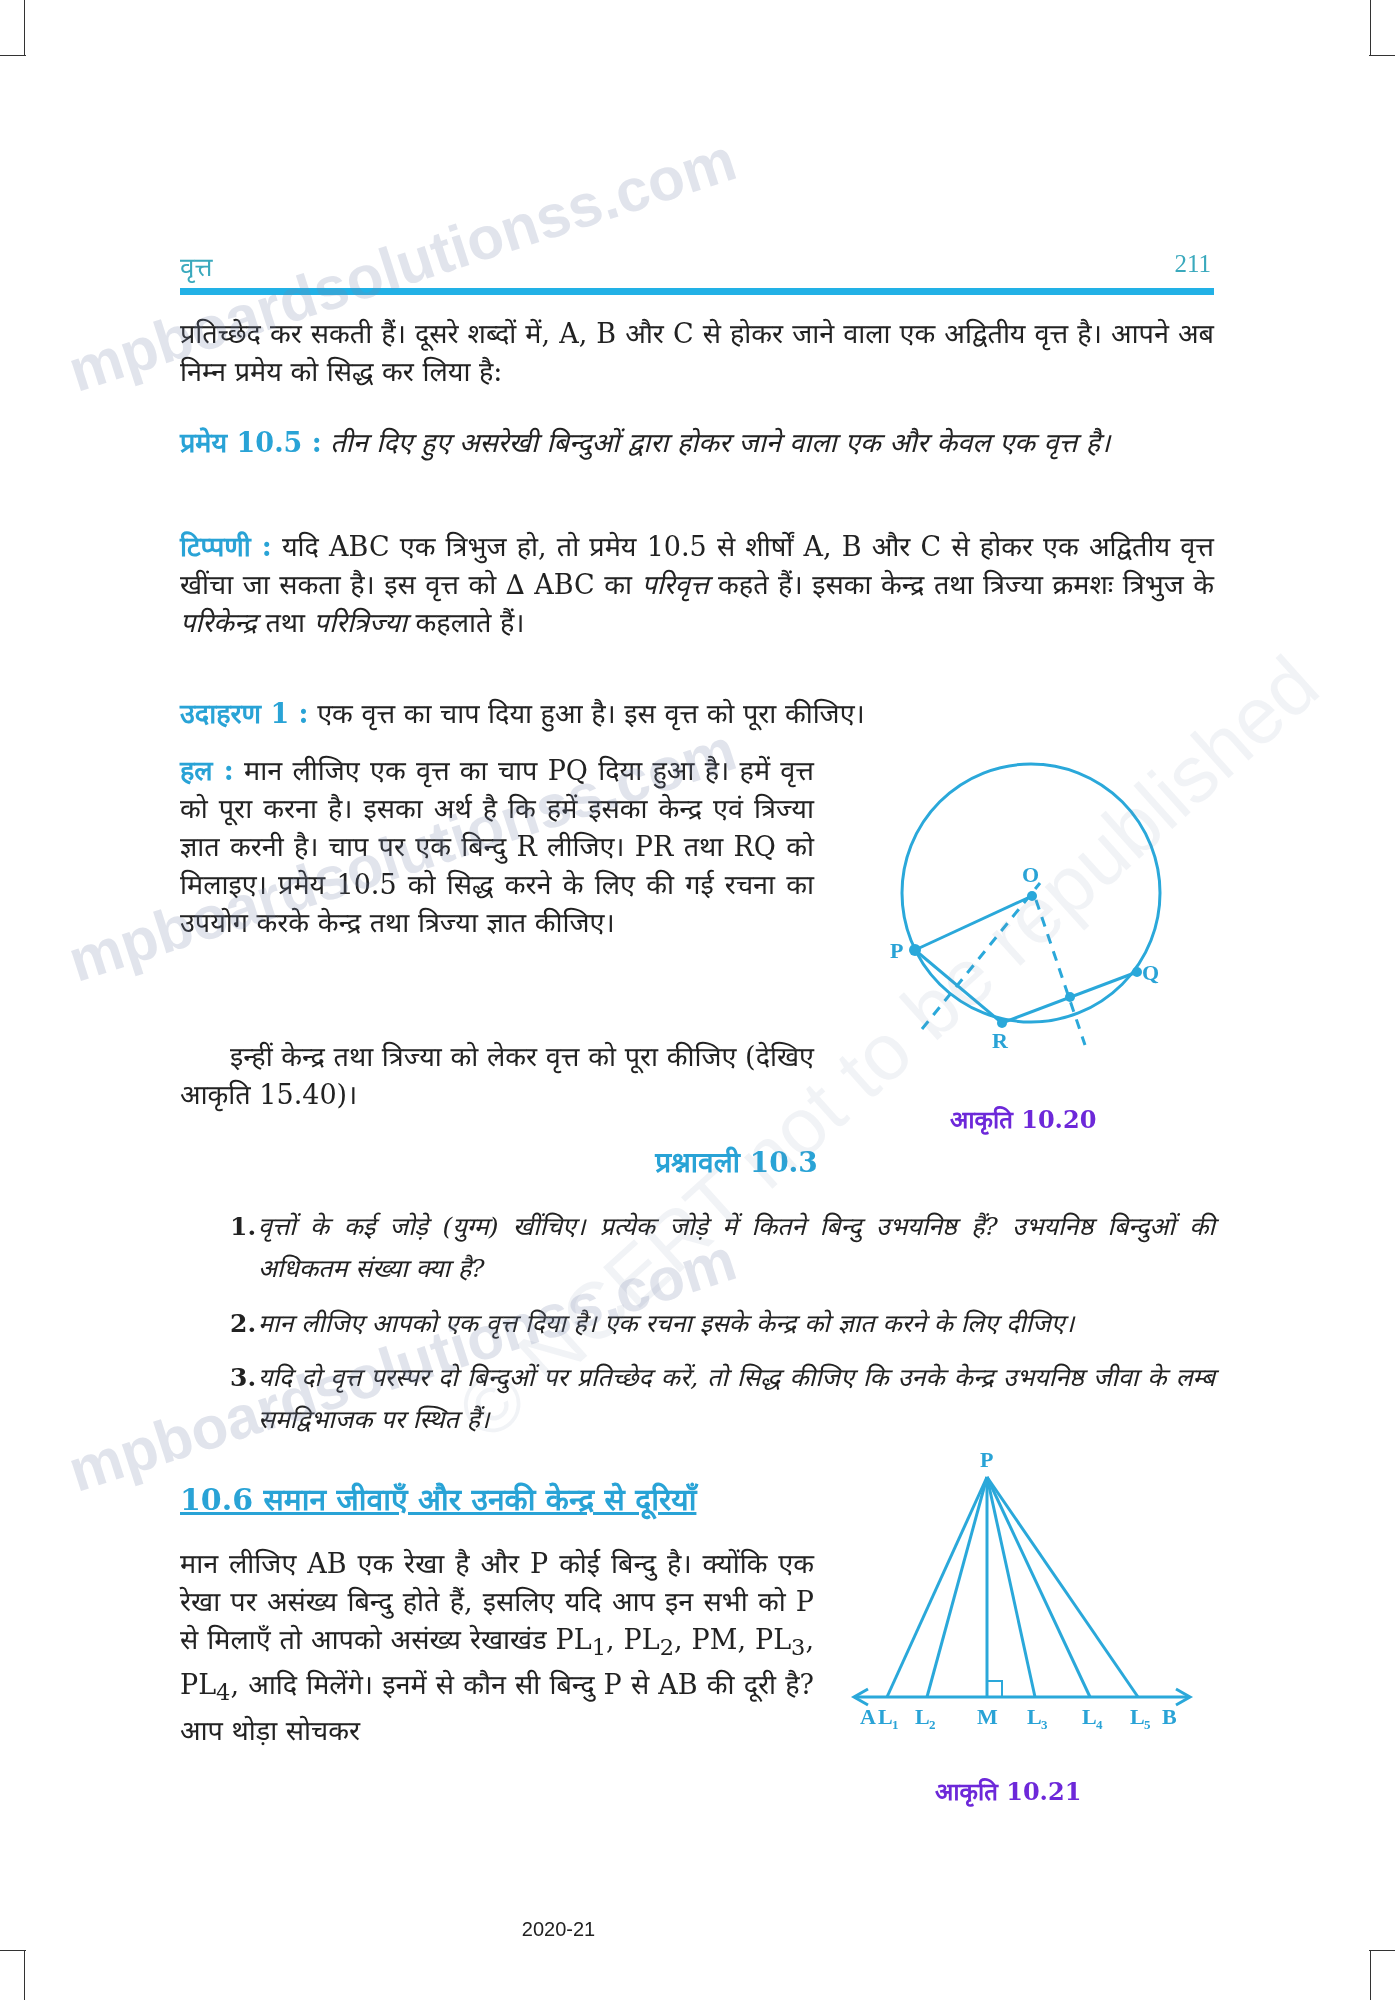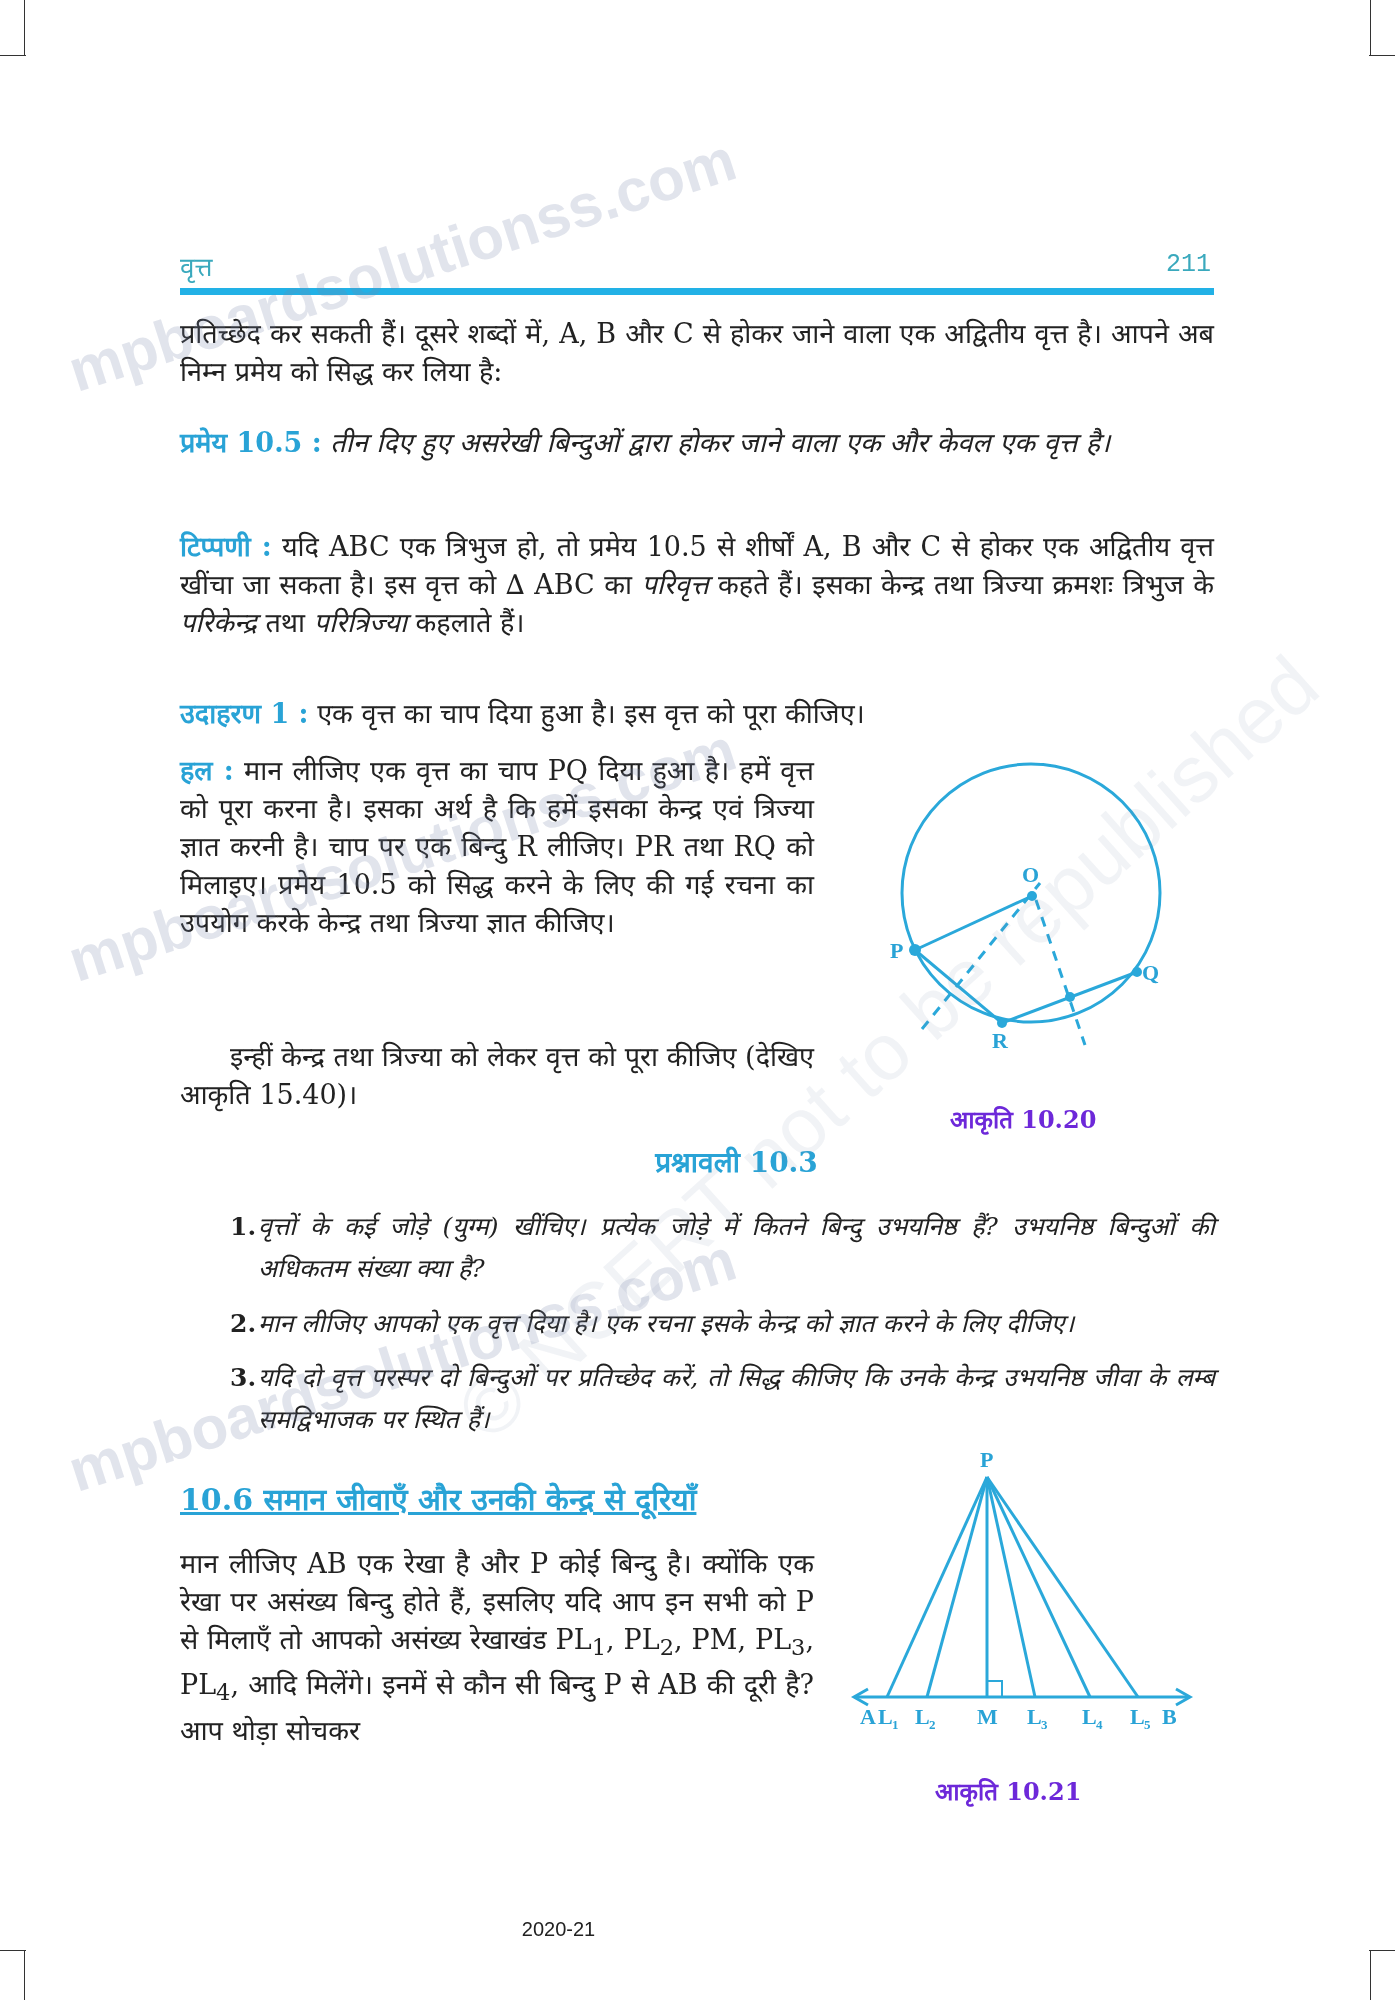--- a/index.html
+++ b/index.html
@@ -1,21 +1,21 @@
 <!DOCTYPE html>
 <html><head>
 <meta charset="utf-8">
 <style>
   html, body { margin:0; padding:0; }
   body { width:1395px; height:2000px; background:#ffffff; position:relative; overflow:hidden;
          font-family:"DejaVu Serif", "Liberation Serif", serif; color:#222; }
   .abs { position:absolute; }
   .crop { position:absolute; background:#333; }
   .hdr-title { left:180px; top:248px; font-size:26px; color:#3aa9bd; }
-  .hdr-page { right:184px; top:250px; font-size:25px; color:#3aa9bd; font-family:Liberation Mono, monospace;margin-left:10px; }
+  .hdr-page { right:184px; top:250px; font-size:25px; color:#3aa9bd; font-family:Liberation Serif, serif;margin-left:10px; }
   .hdr-line { left:180px; top:288px; width:1034px; height:7px; background:#22b1e6; }
   .para { position:absolute; left:180px; width:1034px; font-size:27px; line-height:38px; text-align:justify; text-align-last:left; }
   .para.narrow { width:634px; }
   .lbl { color:#29a3d6; font-weight:bold; }
   .em { font-style:italic; }
   .heading-center { position:absolute; left:0; width:1395px; text-align:center; font-size:28px; font-weight:bold; color:#29a3d6;padding-left:39px; }
   .ex { position:absolute; left:230px; width:985px; font-size:25px; line-height:42px; }
   .ex .num { position:absolute; left:0; top:0; font-weight:bold; }
   .ex .txt { margin-left:28px; text-align:justify; text-align-last:left;font-style:italic; }
   .sec-h { position:absolute; left:180px; top:1478px; font-size:30px; font-weight:bold; color:#29a3d6;text-decoration:underline; }

